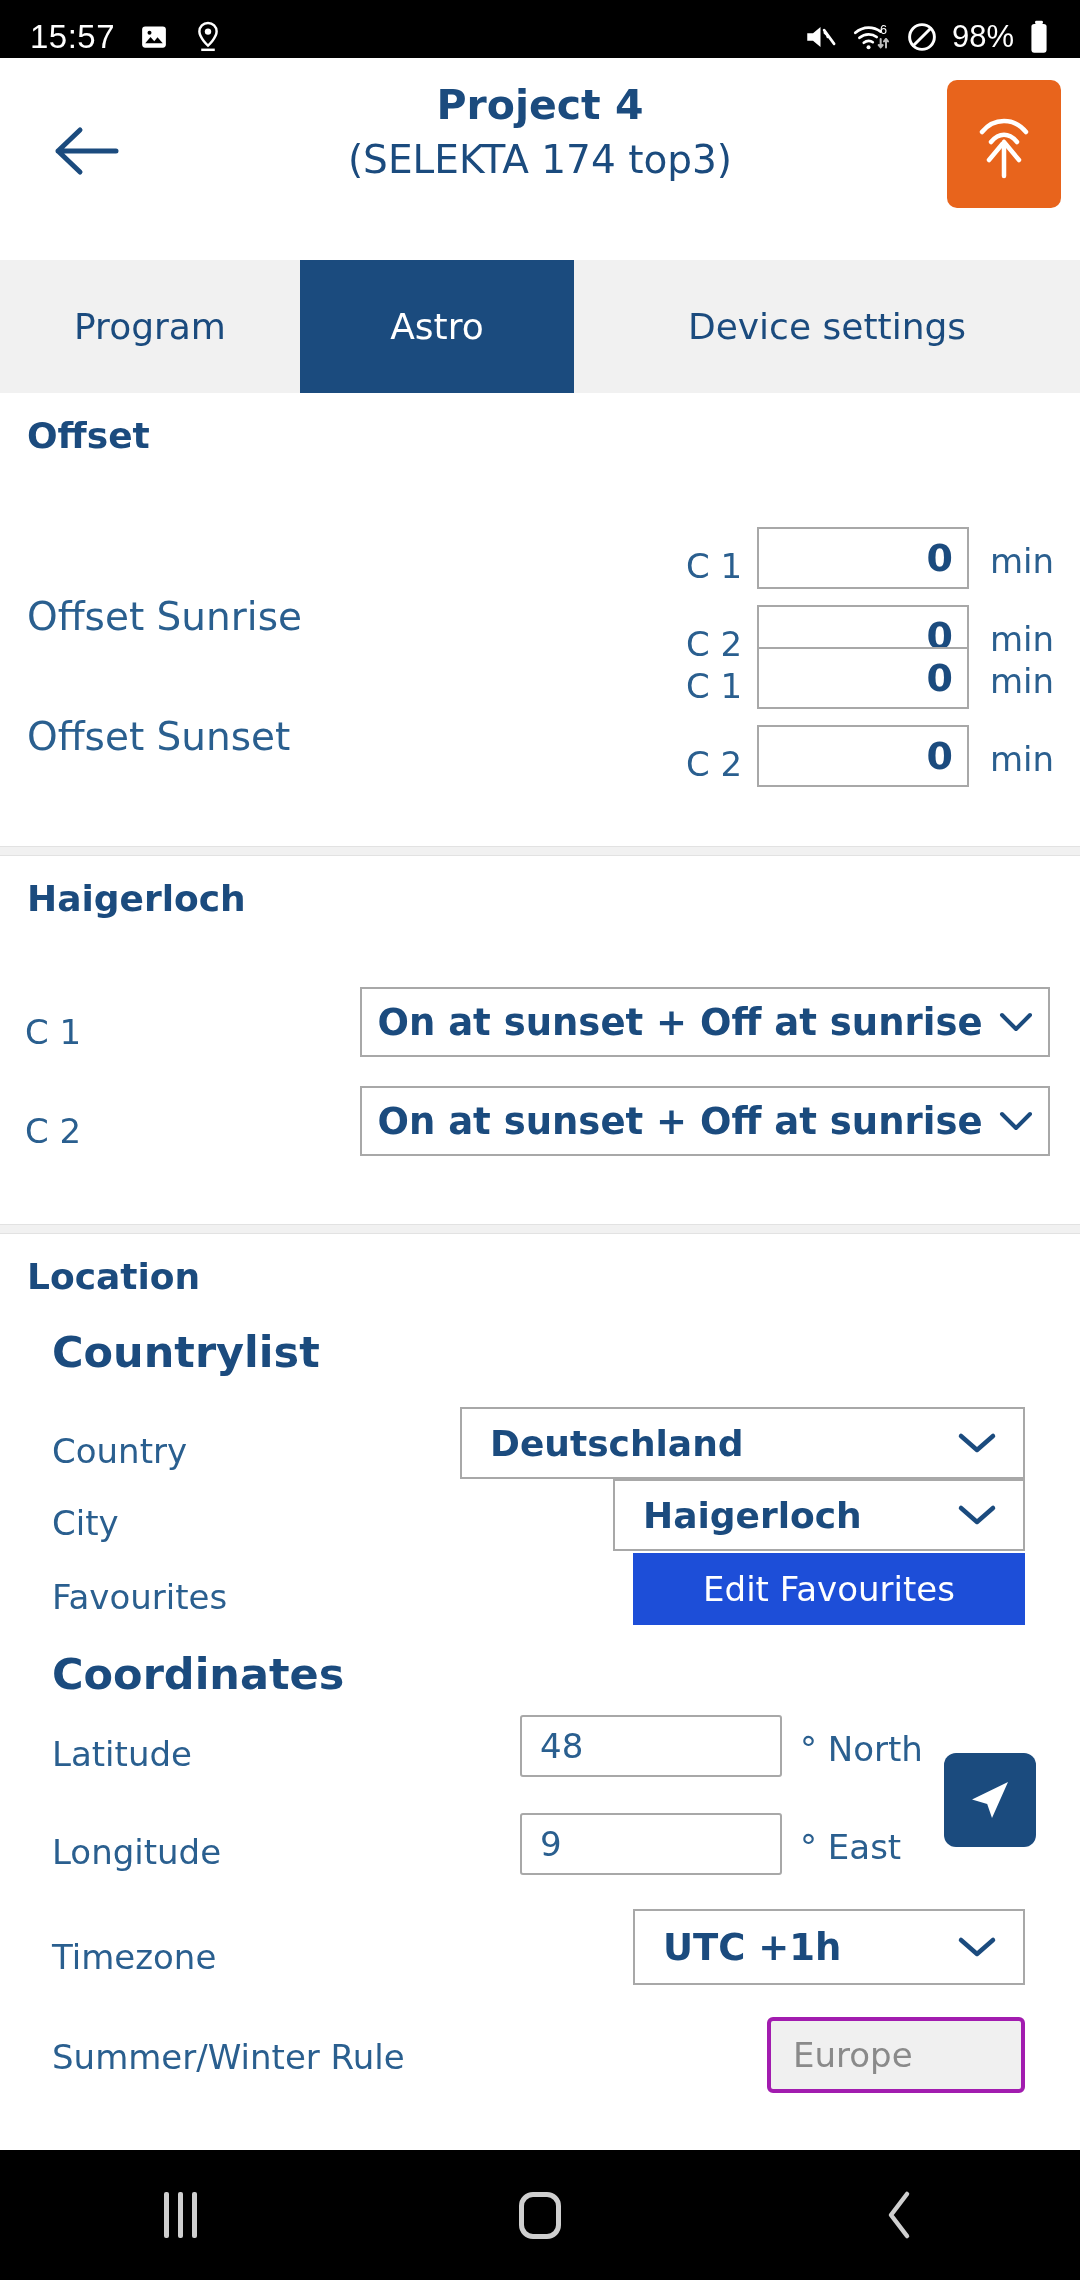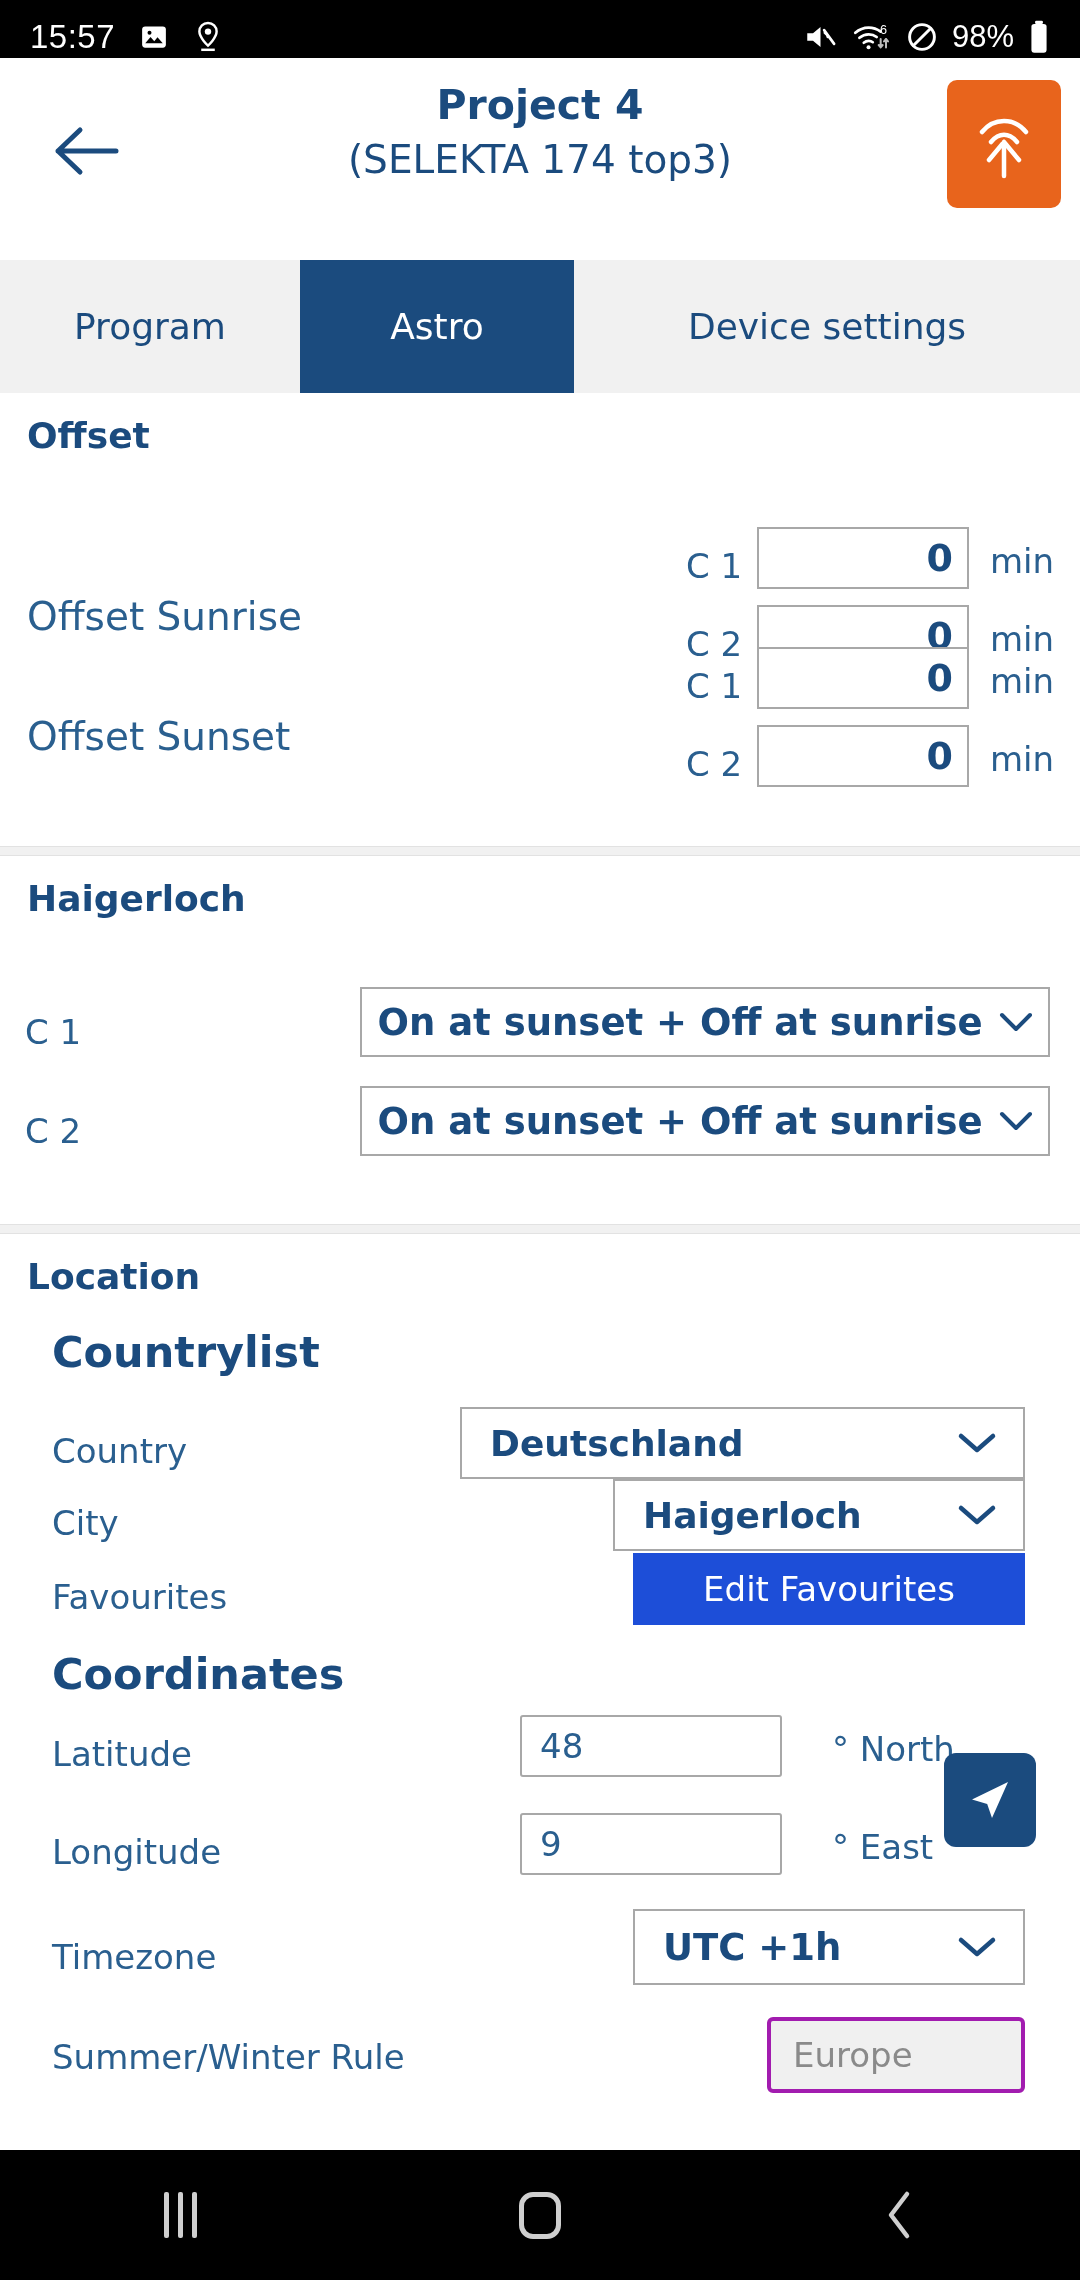--- a/index.html
+++ b/index.html
@@ -128,21 +128,21 @@
     font-size:34px; color:#2a5f8f; padding-left:18px; cursor:text;
     border-radius:3px;
   }
   .fav-btn {
     position:absolute; background:#1d4ed8; color:#fff;
     display:flex; align-items:center; justify-content:center;
     font-family:"DejaVu Sans", sans-serif;
     font-size:34px; cursor:pointer;
   }
   .unit-label { position:absolute; font-size:34px; color:#2a5f8f;
-                font-family:"DejaVu Sans", sans-serif;margin-left:32px; }
+                font-family:"DejaVu Sans", sans-serif; }
   .nav-btn {
     position:absolute; background:#1b4b7e; border-radius:12px;
     display:flex; align-items:center; justify-content:center; cursor:pointer;
   }
   .disabled-box {
     position:absolute; border:4px solid #a21caf; background:#f0f0f0;
     display:flex; align-items:center;
     font-family:"DejaVu Sans", sans-serif;
     font-size:34px; color:#8a8a8a; padding-left:22px;
     border-radius:6px;

